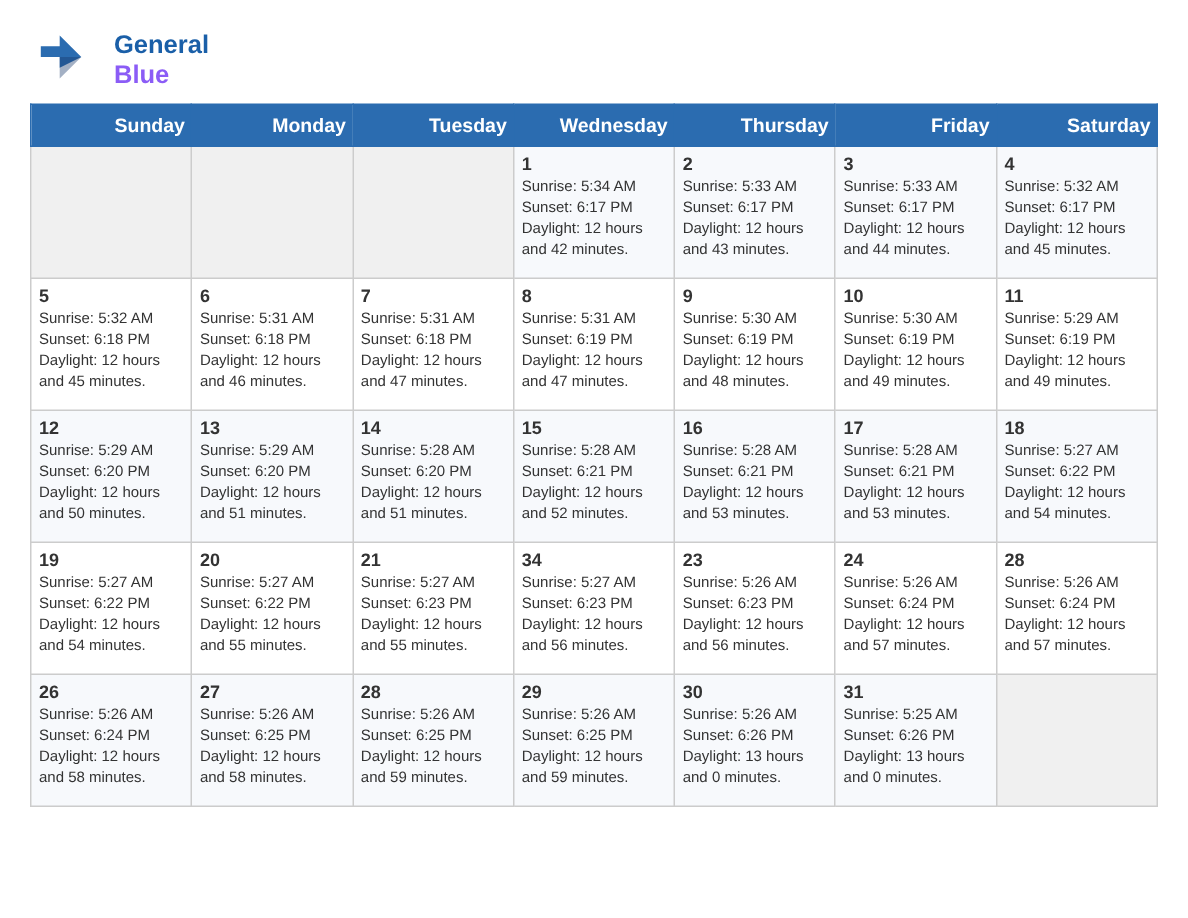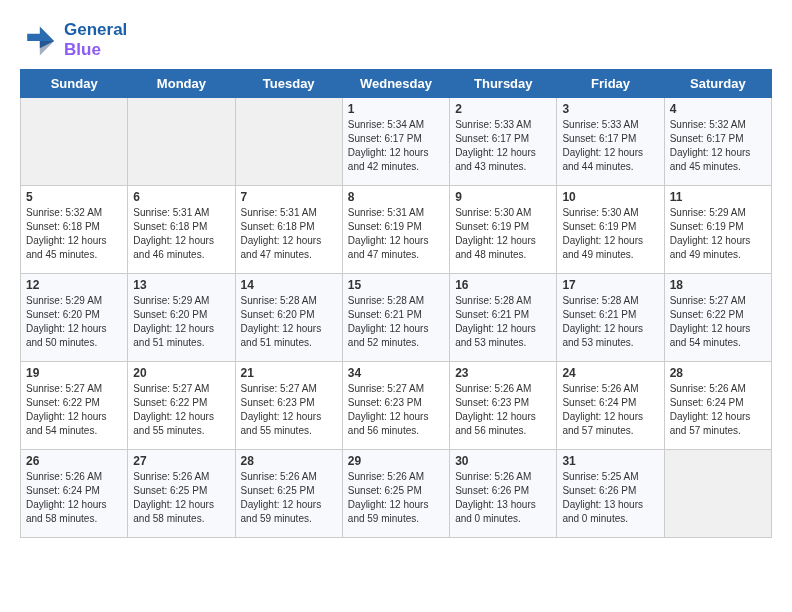--- a/index.html
+++ b/index.html
@@ -11,22 +11,22 @@
       padding: 20px;
     }
     .header {
       display: flex;
       justify-content: space-between;
       align-items: flex-start;
       margin-bottom: 10px;
     }
     .logo {
       display: flex;
-      align-items: flex-end;
-      gap: 8px;
+      align-items: flex-start;
+      gap: 20px;
     }
     .logo-icon {
       width: 36px;
       height: 36px;
     }
     .title-block {
       text-align: right;
     }
     .month-title {
       font-size: 36px;
@@ -41,21 +41,21 @@
       width: 100%;
       border-collapse: collapse;
       table-layout: fixed;
     }
     thead th {
       background-color: #2b6cb0;
       color: #fff;
       font-size: 13px;
       font-weight: bold;
       padding: 6px 4px;
-      text-align: center;
+      text-align: right;
       border: 1px solid #2b6cb0;
     }
     tbody td {
       border: 1px solid #ccc;
       vertical-align: top;
       padding: 4px 5px;
       height: 88px;
       background: #fff;
       font-size: 10.5px;
       color: #333;

